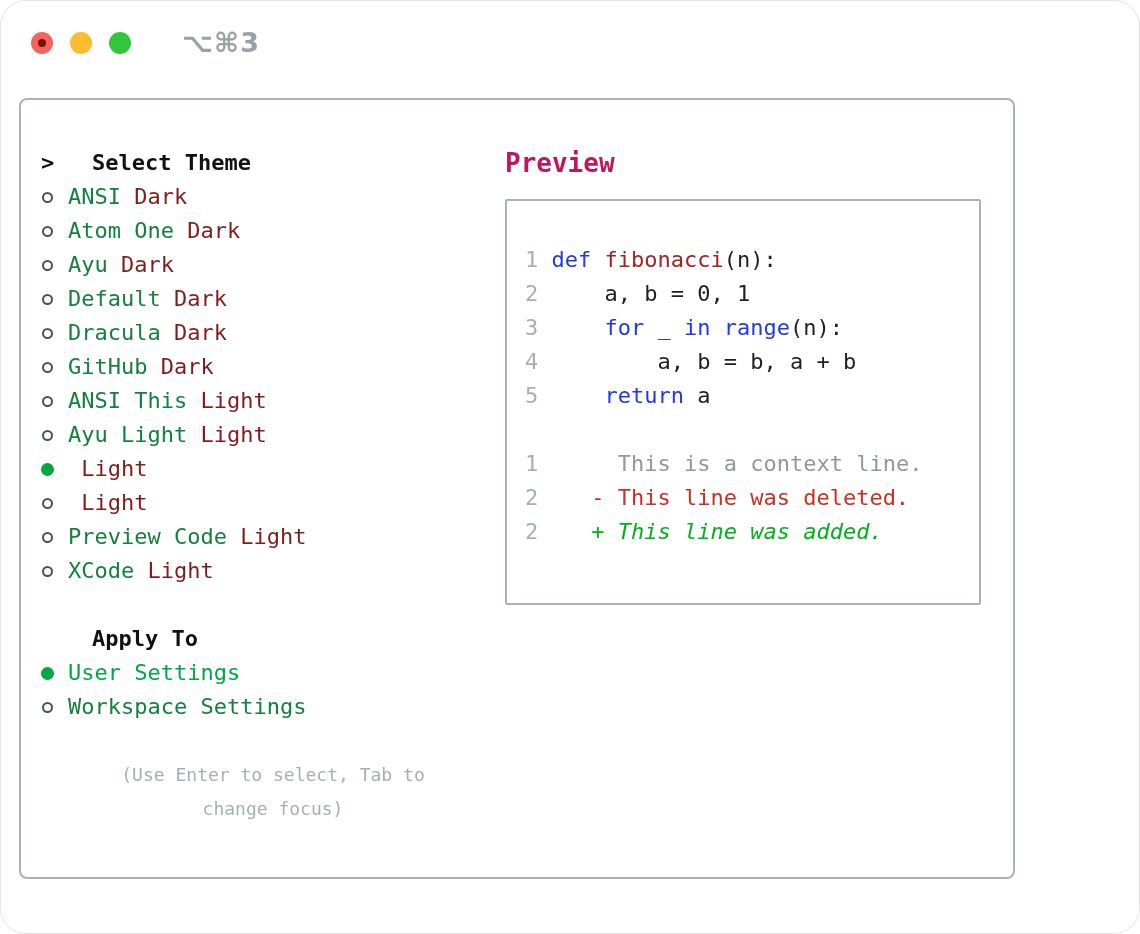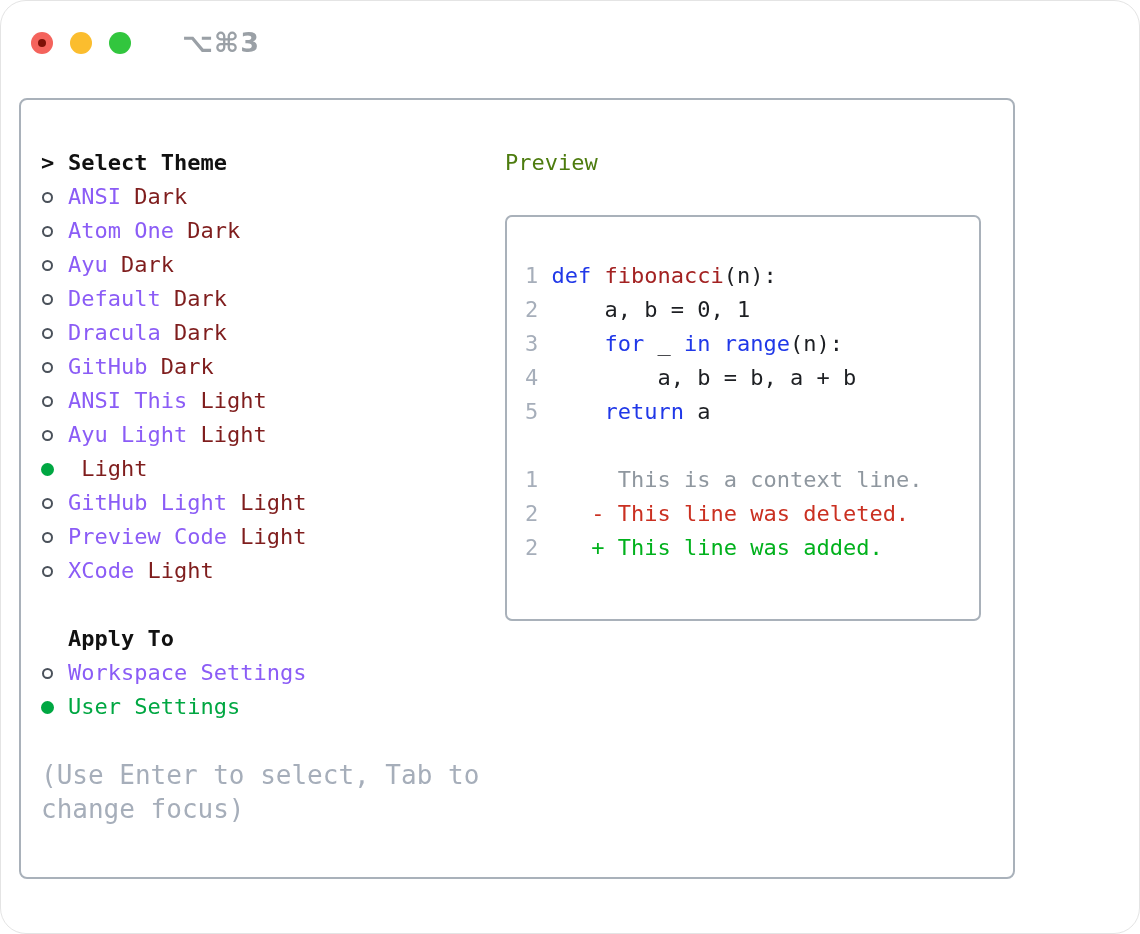--- a/index.html
+++ b/index.html
@@ -19,39 +19,39 @@
   .panel{position:absolute;left:18px;top:97px;width:996px;height:781px;box-sizing:border-box;border:2px solid #a9b1ba;border-radius:8px;background:#fff;}
   .columns{display:flex;padding:46px 0 0 20px;}
   .left-col{width:464px;flex:none;}
   .right-col{flex:1;min-width:0;}
 
   .row{height:34px;line-height:34px;font-size:22px;white-space:pre;display:flex;align-items:center;}
   .marker{width:27px;flex:none;display:flex;align-items:center;}
   .prompt{font-weight:bold;color:#111;font-size:22px;line-height:34px;}
   .dot{width:11px;height:11px;border-radius:50%;box-sizing:border-box;border:2px solid #4a515a;margin-left:1px;}
   .dot.sel{background:var(--ui-green);border-color:var(--ui-green);width:13px;height:13px;margin-left:0;}
-  .hdr{font-weight:bold;color:#111;}
-  .name{color:#8b5cf6;}
+  .hdr{font-weight:bold;color:#111;margin-left:24px;}
+  .name{color:#15803d;}
   .name.sel{color:var(--ui-green);}
   .variant{color:#7f1d1d;}
   .spacer{height:34px;}
-  .hint{color:#a6aeba;font-size:26px;line-height:34px;white-space:pre;}
+  .hint{color:#a6aeba;font-size:18px;line-height:34px;white-space:pre;text-align:center;}
 
   
-  .preview-title{font-weight:normal;color:#4d7c0f;font-size:22px;line-height:34px;height:34px;}
-  .preview-box{margin-top:35px;width:476px;height:406px;box-sizing:border-box;border:2px solid #a9b1ba;border-radius:7px;background:#fff;overflow:hidden;}
+  .preview-title{font-weight:bold;color:#be185d;font-size:26px;line-height:34px;height:34px;}
+  .preview-box{margin-top:19px;width:476px;height:406px;box-sizing:border-box;border:2px solid #a9b1ba;border-radius:2px;background:#fff;overflow:hidden;}
   .codepane{padding:42px 0 0 18px;font-size:22px;line-height:34px;white-space:pre;}
   .cl{height:34px;}
   .c-num{color:#a6aeba;}
   .c-kw{color:var(--kw-blue);}
   .c-fn{color:var(--fn-red);}
   .c-plain{color:#1d1f23;}
   .c-ctx{color:#8f979f;}
   .c-del{color:var(--del-red);}
-  .c-add{color:var(--add-green);}
+  .c-add{color:var(--add-green);font-style:italic;}
 </style>
 </head>
 <body style="--ui-green: #00a742; --kw-blue: #2038e8; --fn-red: #a32222; --del-red: #ca3021; --add-green: #00b11c; --tl-red: #f4635c; --tl-red-dot: #7d1007; --tl-yellow: #fbbd2e; --tl-green: #32c63e;">
 
 <div class="window">
 
   <div class="titlebar">
     <div class="light red"></div>
     <div class="light yellow"></div>
     <div class="light green"></div>
@@ -70,35 +70,35 @@
         <div id="theme-list">
             <div class="row"><span class="marker"><span class="dot"></span></span><span class="name">ANSI</span><span class="variant"> Dark</span></div>
             <div class="row"><span class="marker"><span class="dot"></span></span><span class="name">Atom One</span><span class="variant"> Dark</span></div>
             <div class="row"><span class="marker"><span class="dot"></span></span><span class="name">Ayu</span><span class="variant"> Dark</span></div>
             <div class="row"><span class="marker"><span class="dot"></span></span><span class="name">Default</span><span class="variant"> Dark</span></div>
             <div class="row"><span class="marker"><span class="dot"></span></span><span class="name">Dracula</span><span class="variant"> Dark</span></div>
             <div class="row"><span class="marker"><span class="dot"></span></span><span class="name">GitHub</span><span class="variant"> Dark</span></div>
             <div class="row"><span class="marker"><span class="dot"></span></span><span class="name">ANSI This</span><span class="variant"> Light</span></div>
             <div class="row"><span class="marker"><span class="dot"></span></span><span class="name">Ayu Light</span><span class="variant"> Light</span></div>
             <div class="row"><span class="marker"><span class="dot sel"></span></span><span class="variant"> Light</span></div>
-            <div class="row"><span class="marker"><span class="dot"></span></span><span class="name">GitHub Light</span><span class="variant"> Light</span></div>
+            <div class="row"><span class="marker"><span class="dot"></span></span><span class="variant"> Light</span></div>
             <div class="row"><span class="marker"><span class="dot"></span></span><span class="name">Preview Code</span><span class="variant"> Light</span></div>
             <div class="row"><span class="marker"><span class="dot"></span></span><span class="name">XCode</span><span class="variant"> Light</span></div>
           </div>
 
         <div class="spacer"></div>
 
         <div class="row">
           <span class="marker"></span>
           <span class="hdr">Apply To</span>
         </div>
 
         <div id="apply-list">
+            <div class="row"><span class="marker"><span class="dot sel"></span></span><span class="name sel">User Settings</span></div>
             <div class="row"><span class="marker"><span class="dot"></span></span><span class="name">Workspace Settings</span></div>
-            <div class="row"><span class="marker"><span class="dot sel"></span></span><span class="name sel">User Settings</span></div>
           </div>
 
         <div class="spacer"></div>
 
         <div class="hint">(Use Enter to select, Tab to
 change focus)</div>
       </div>
 
       <div class="right-col">
         <div class="preview-title">Preview</div>

